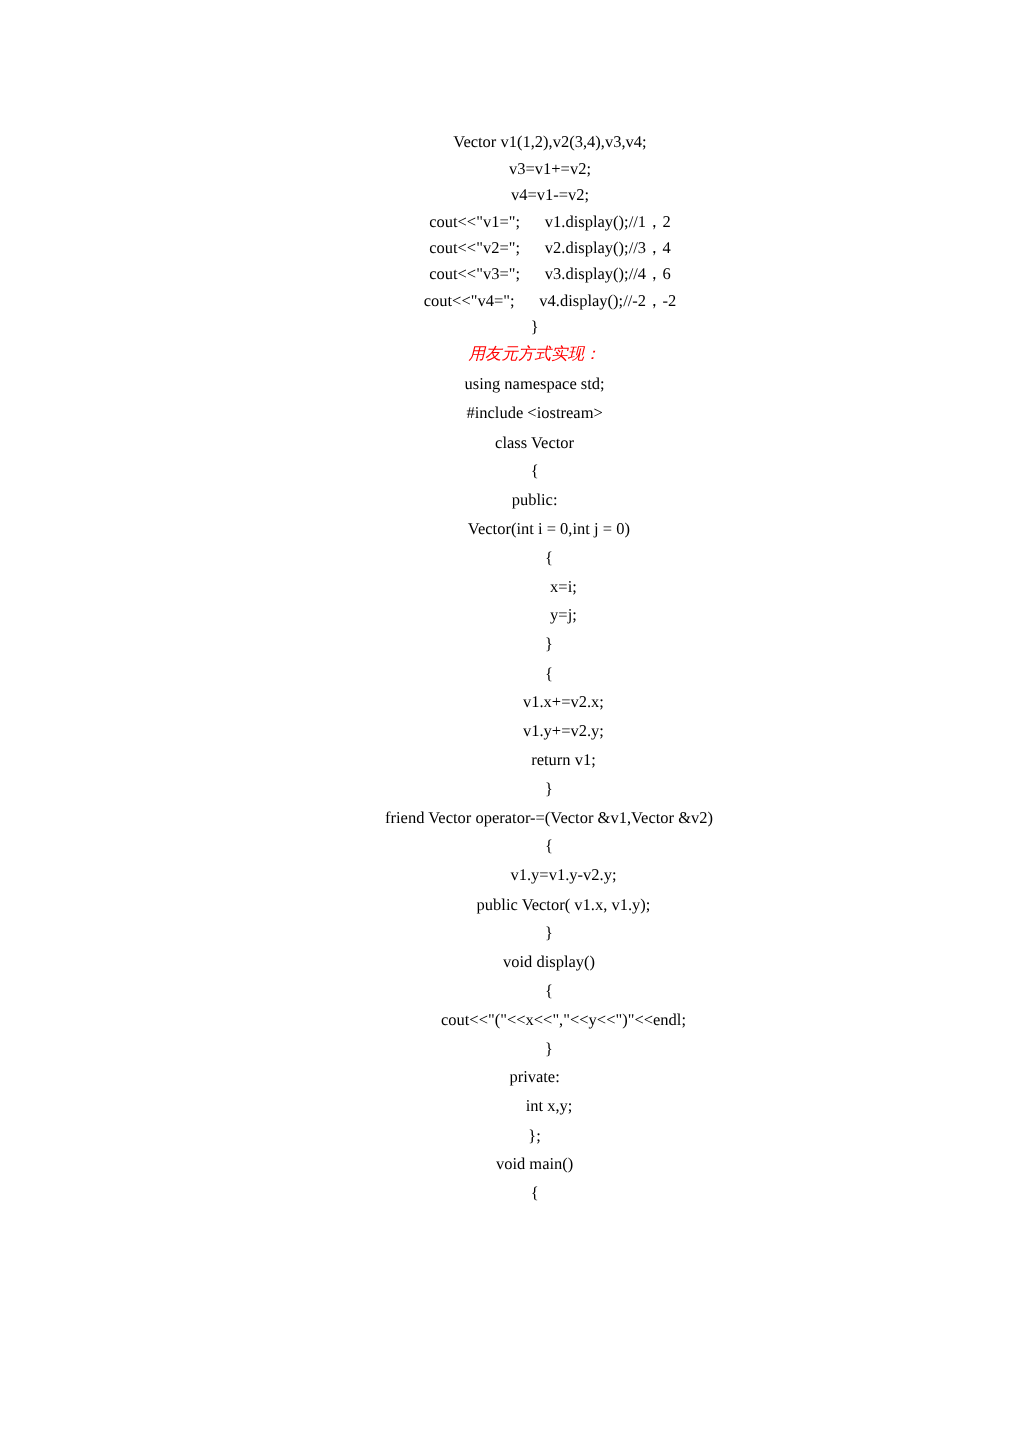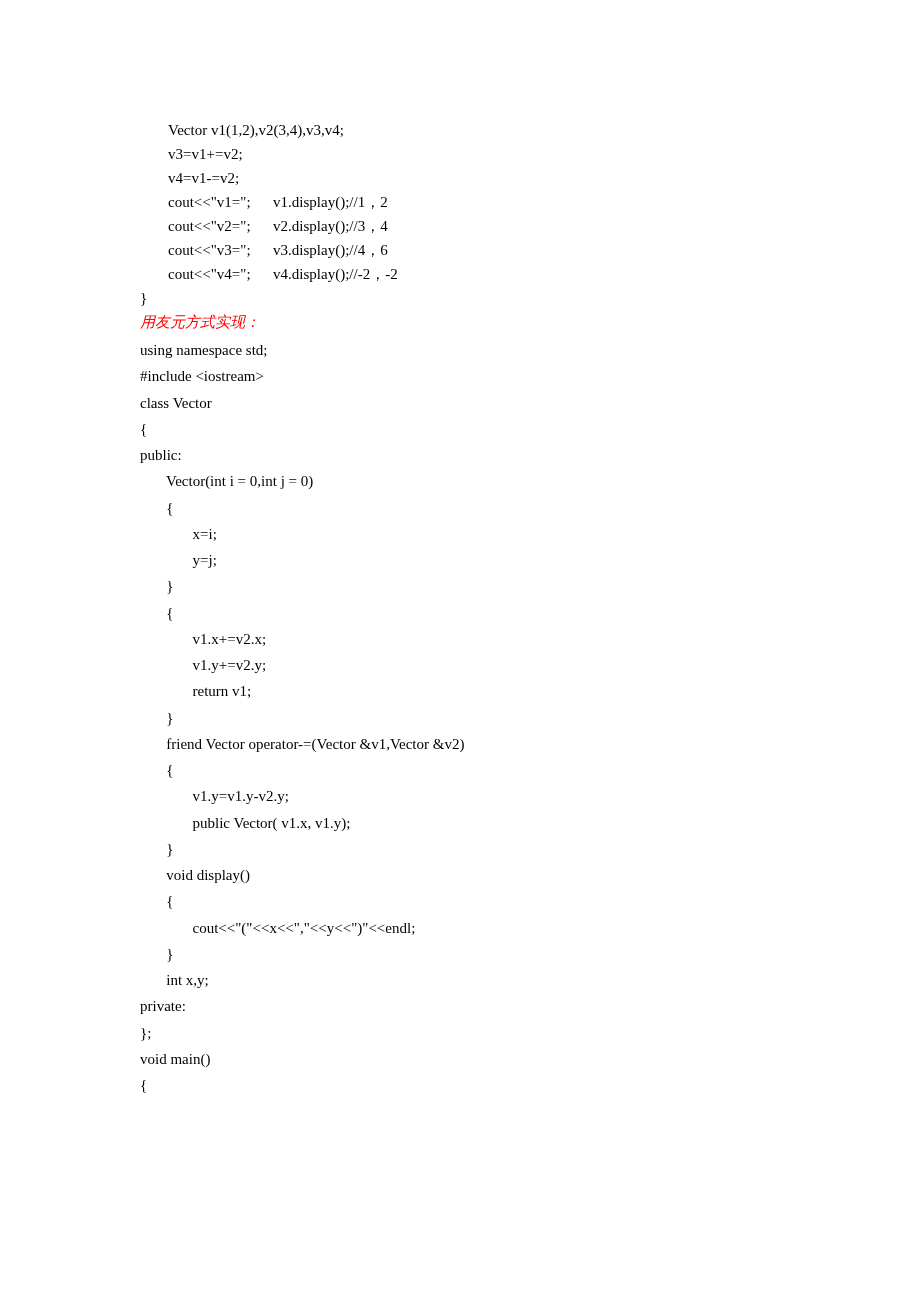--- a/index.html
+++ b/index.html
@@ -7,20 +7,21 @@
     padding: 0;
     background: #ffffff;
     font-family: "Times New Roman", serif;
     font-size: 15px;
     color: #000000;
     width: 920px;
   }
   .page {
     padding: 120px 88px 100px 140px;
     line-height: 1.4;
+    text-align: center;
   }
   .spaced-block {
     margin-bottom: 18px;
   }
   .ind1 {
     padding-left: 28px;
   }
   .red {
     color: #ff0000;
   }
@@ -67,20 +68,20 @@
     <div class="code-line">       }</div>
     <div class="code-line">       friend Vector operator-=(Vector &amp;v1,Vector &amp;v2)</div>
     <div class="code-line">       {</div>
     <div class="code-line">              v1.y=v1.y-v2.y;</div>
     <div class="code-line">              public Vector( v1.x, v1.y);</div>
     <div class="code-line">       }</div>
     <div class="code-line">       void display()</div>
     <div class="code-line">       {</div>
     <div class="code-line">              cout&lt;&lt;"("&lt;&lt;x&lt;&lt;","&lt;&lt;y&lt;&lt;")"&lt;&lt;endl;</div>
     <div class="code-line">       }</div>
+    <div class="code-line">private:</div>
     <div class="code-line">       int x,y;</div>
-    <div class="code-line">private:</div>
     <div class="code-line">};</div>
     <div class="code-line">void main()</div>
     <div class="code-line">{</div>
   </div>
 
 </div>
 
 </body></html>

